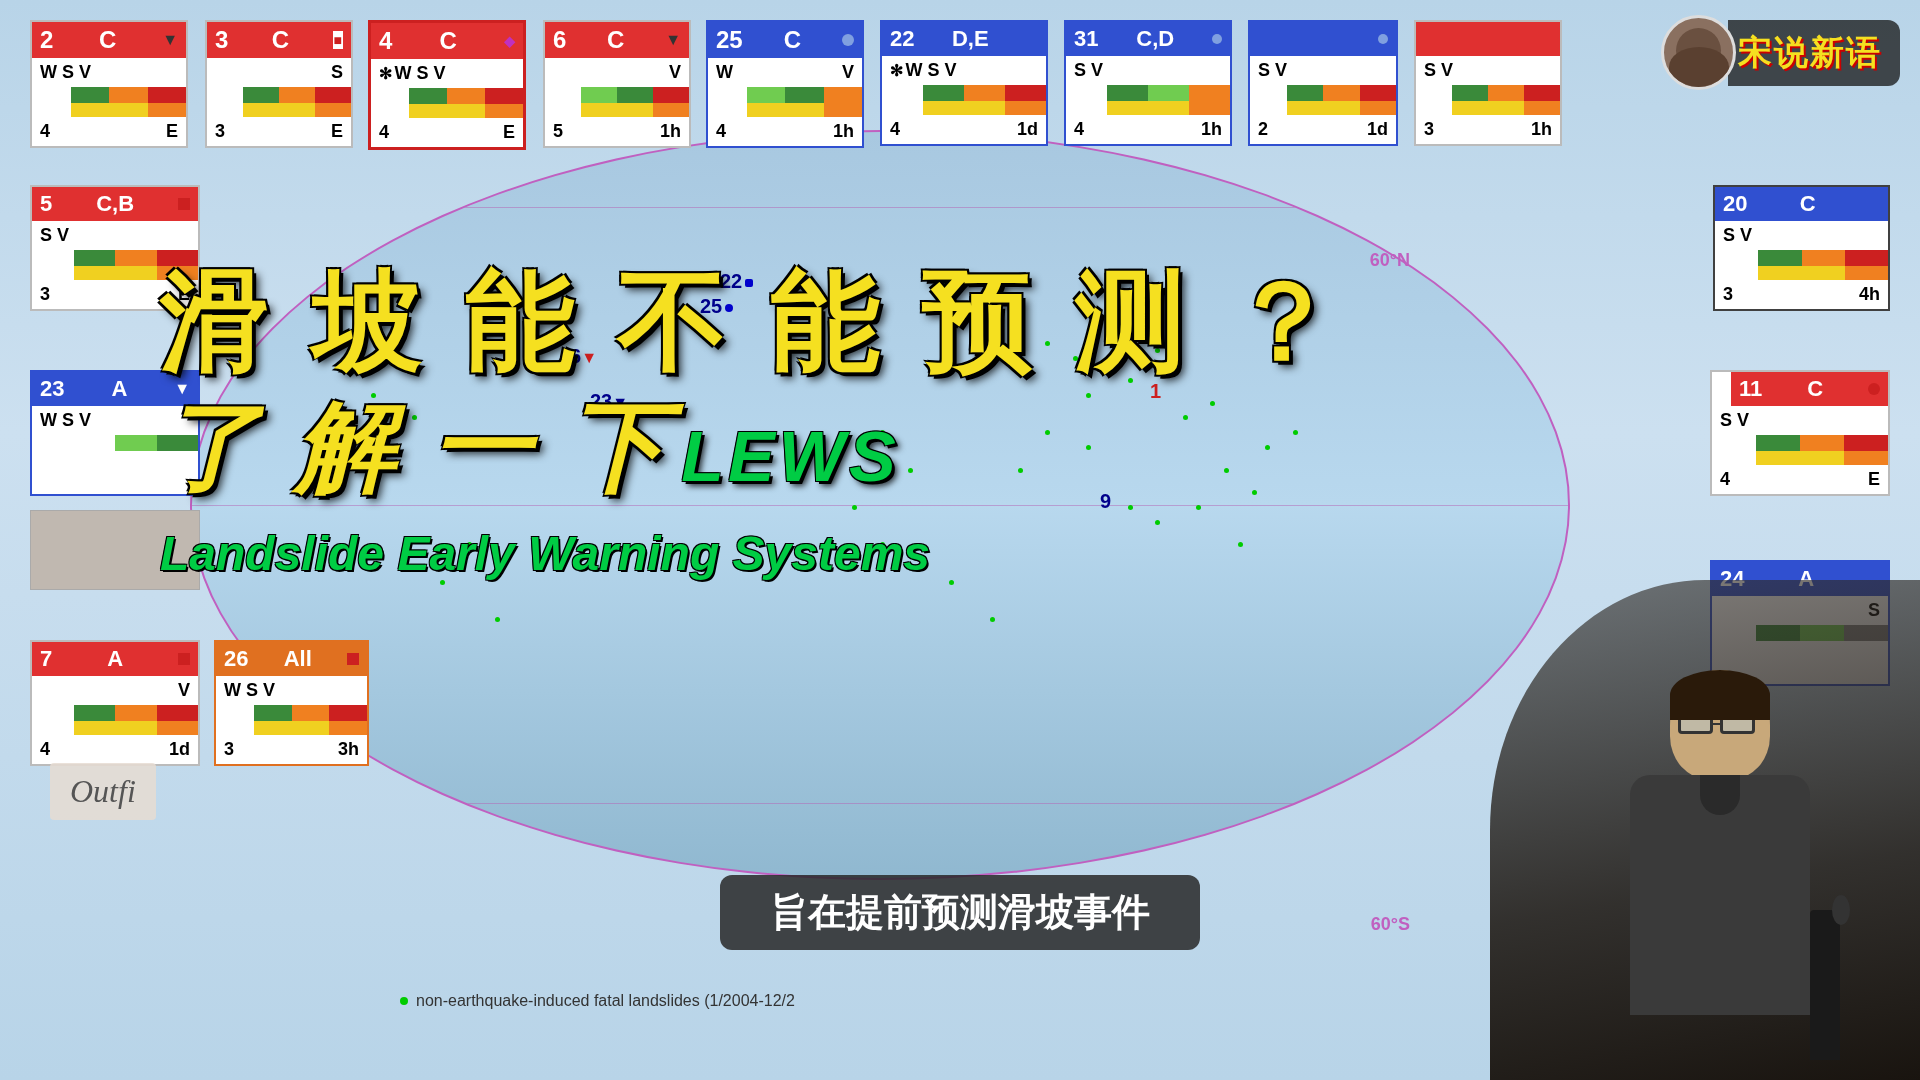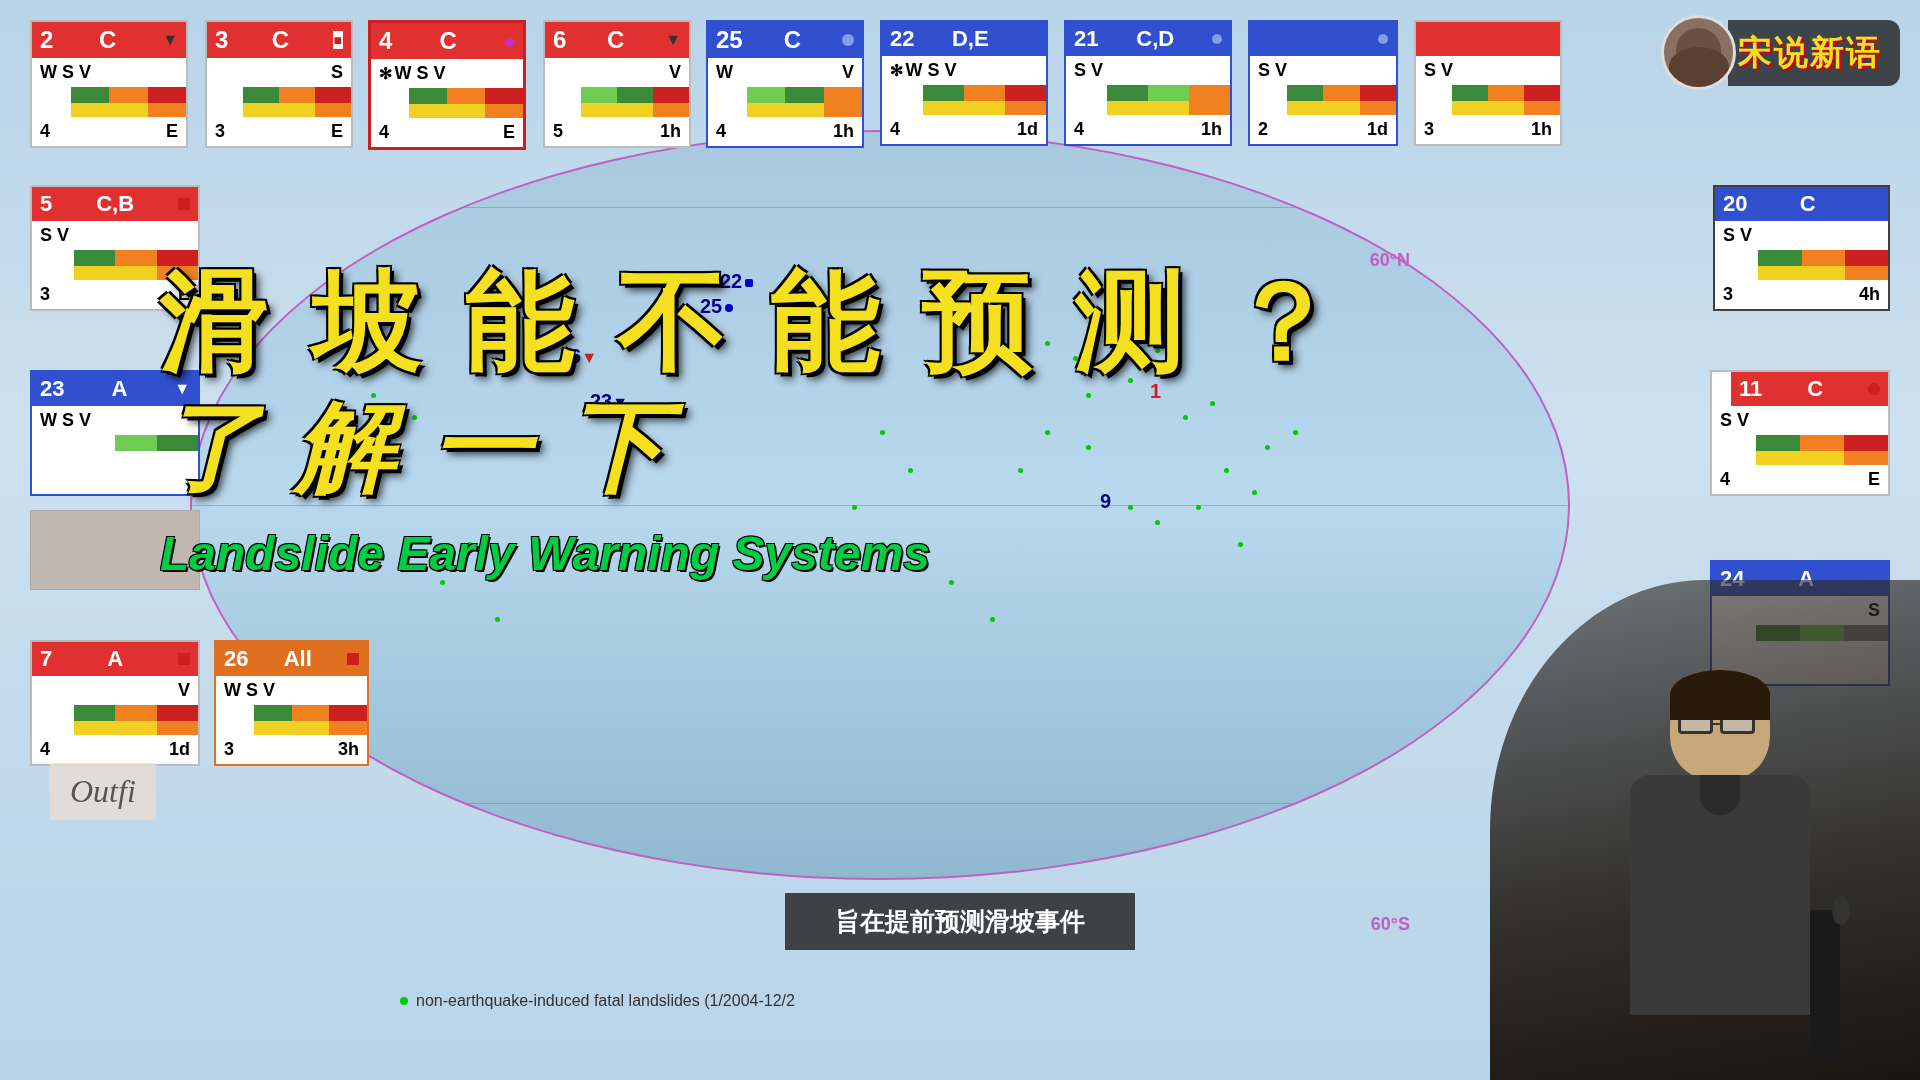--- a/index.html
+++ b/index.html
@@ -113,24 +113,24 @@
     }
 
     
     .bottom-banner {
       position: absolute;
       bottom: 130px;
       left: 50%;
       transform: translateX(-50%);
       background: rgba(40, 40, 40, 0.85);
       color: white;
-      font-size: 25px;
+      font-size: 38px;
       font-weight: bold;
       padding: 12px 50px;
-      border-radius: 0;
+      border-radius: 12px;
       white-space: nowrap;
       z-index: 10;
     }
 
     
     .legend {
       position: absolute;
       bottom: 70px;
       left: 400px;
       color: #333;
@@ -389,21 +389,21 @@
       <div style="flex:1; background:#f08020;"></div>
     </div>
     <div style="display:flex; justify-content:space-between; padding:4px 8px; font-size:18px; font-weight:bold;">
       <span>4</span>
       <span>1d</span>
     </div>
   </div>
 
   <div style="position:absolute; top:20px; left:1064px; background:white; border:2px solid #3050d0; width:168px;">
     <div style="background:#3050d0; color:white; display:flex; align-items:center; justify-content:space-between; padding:4px 8px; font-weight:bold; font-size:22px;">
-      <span>21</span>
+      <span>31</span>
       <span>C,D</span>
       <span style="width:10px; height:10px; background:#80a0e0; border-radius:50%; display:inline-block;"></span>
     </div>
     <div style="display:flex; align-items:center; padding:4px 8px; font-size:18px; font-weight:bold; background:white;">
       <span>S V</span>
     </div>
     <div style="display:flex; height:16px; width:100%;">
       <div style="flex:1; background:white;"></div>
       <div style="flex:1; background:#3a8a3a;"></div>
       <div style="flex:1; background:#70cc50;"></div>
@@ -648,20 +648,21 @@
     <div style="display:flex; justify-content:space-between; padding:4px 8px; font-size:18px; font-weight:bold;">
       <span>&nbsp;</span>
       <span>&nbsp;</span>
     </div>
   </div>
 
   <div class="title-overlay">
     <div class="title-main">滑 坡 能 不 能 预 测 ？</div>
     <div style="display:flex; align-items:baseline; gap:10px;">
       <span class="title-sub">了 解 一 下</span>
+      <span class="title-lews">LEWS</span>
     </div>
     <div class="subtitle-eng">Landslide Early Warning Systems</div>
   </div>
 
   <div class="bottom-banner">
     <span>旨在提前预测滑坡事件</span>
   </div>
 
   <div class="legend">
     <span class="legend-dot"></span>

